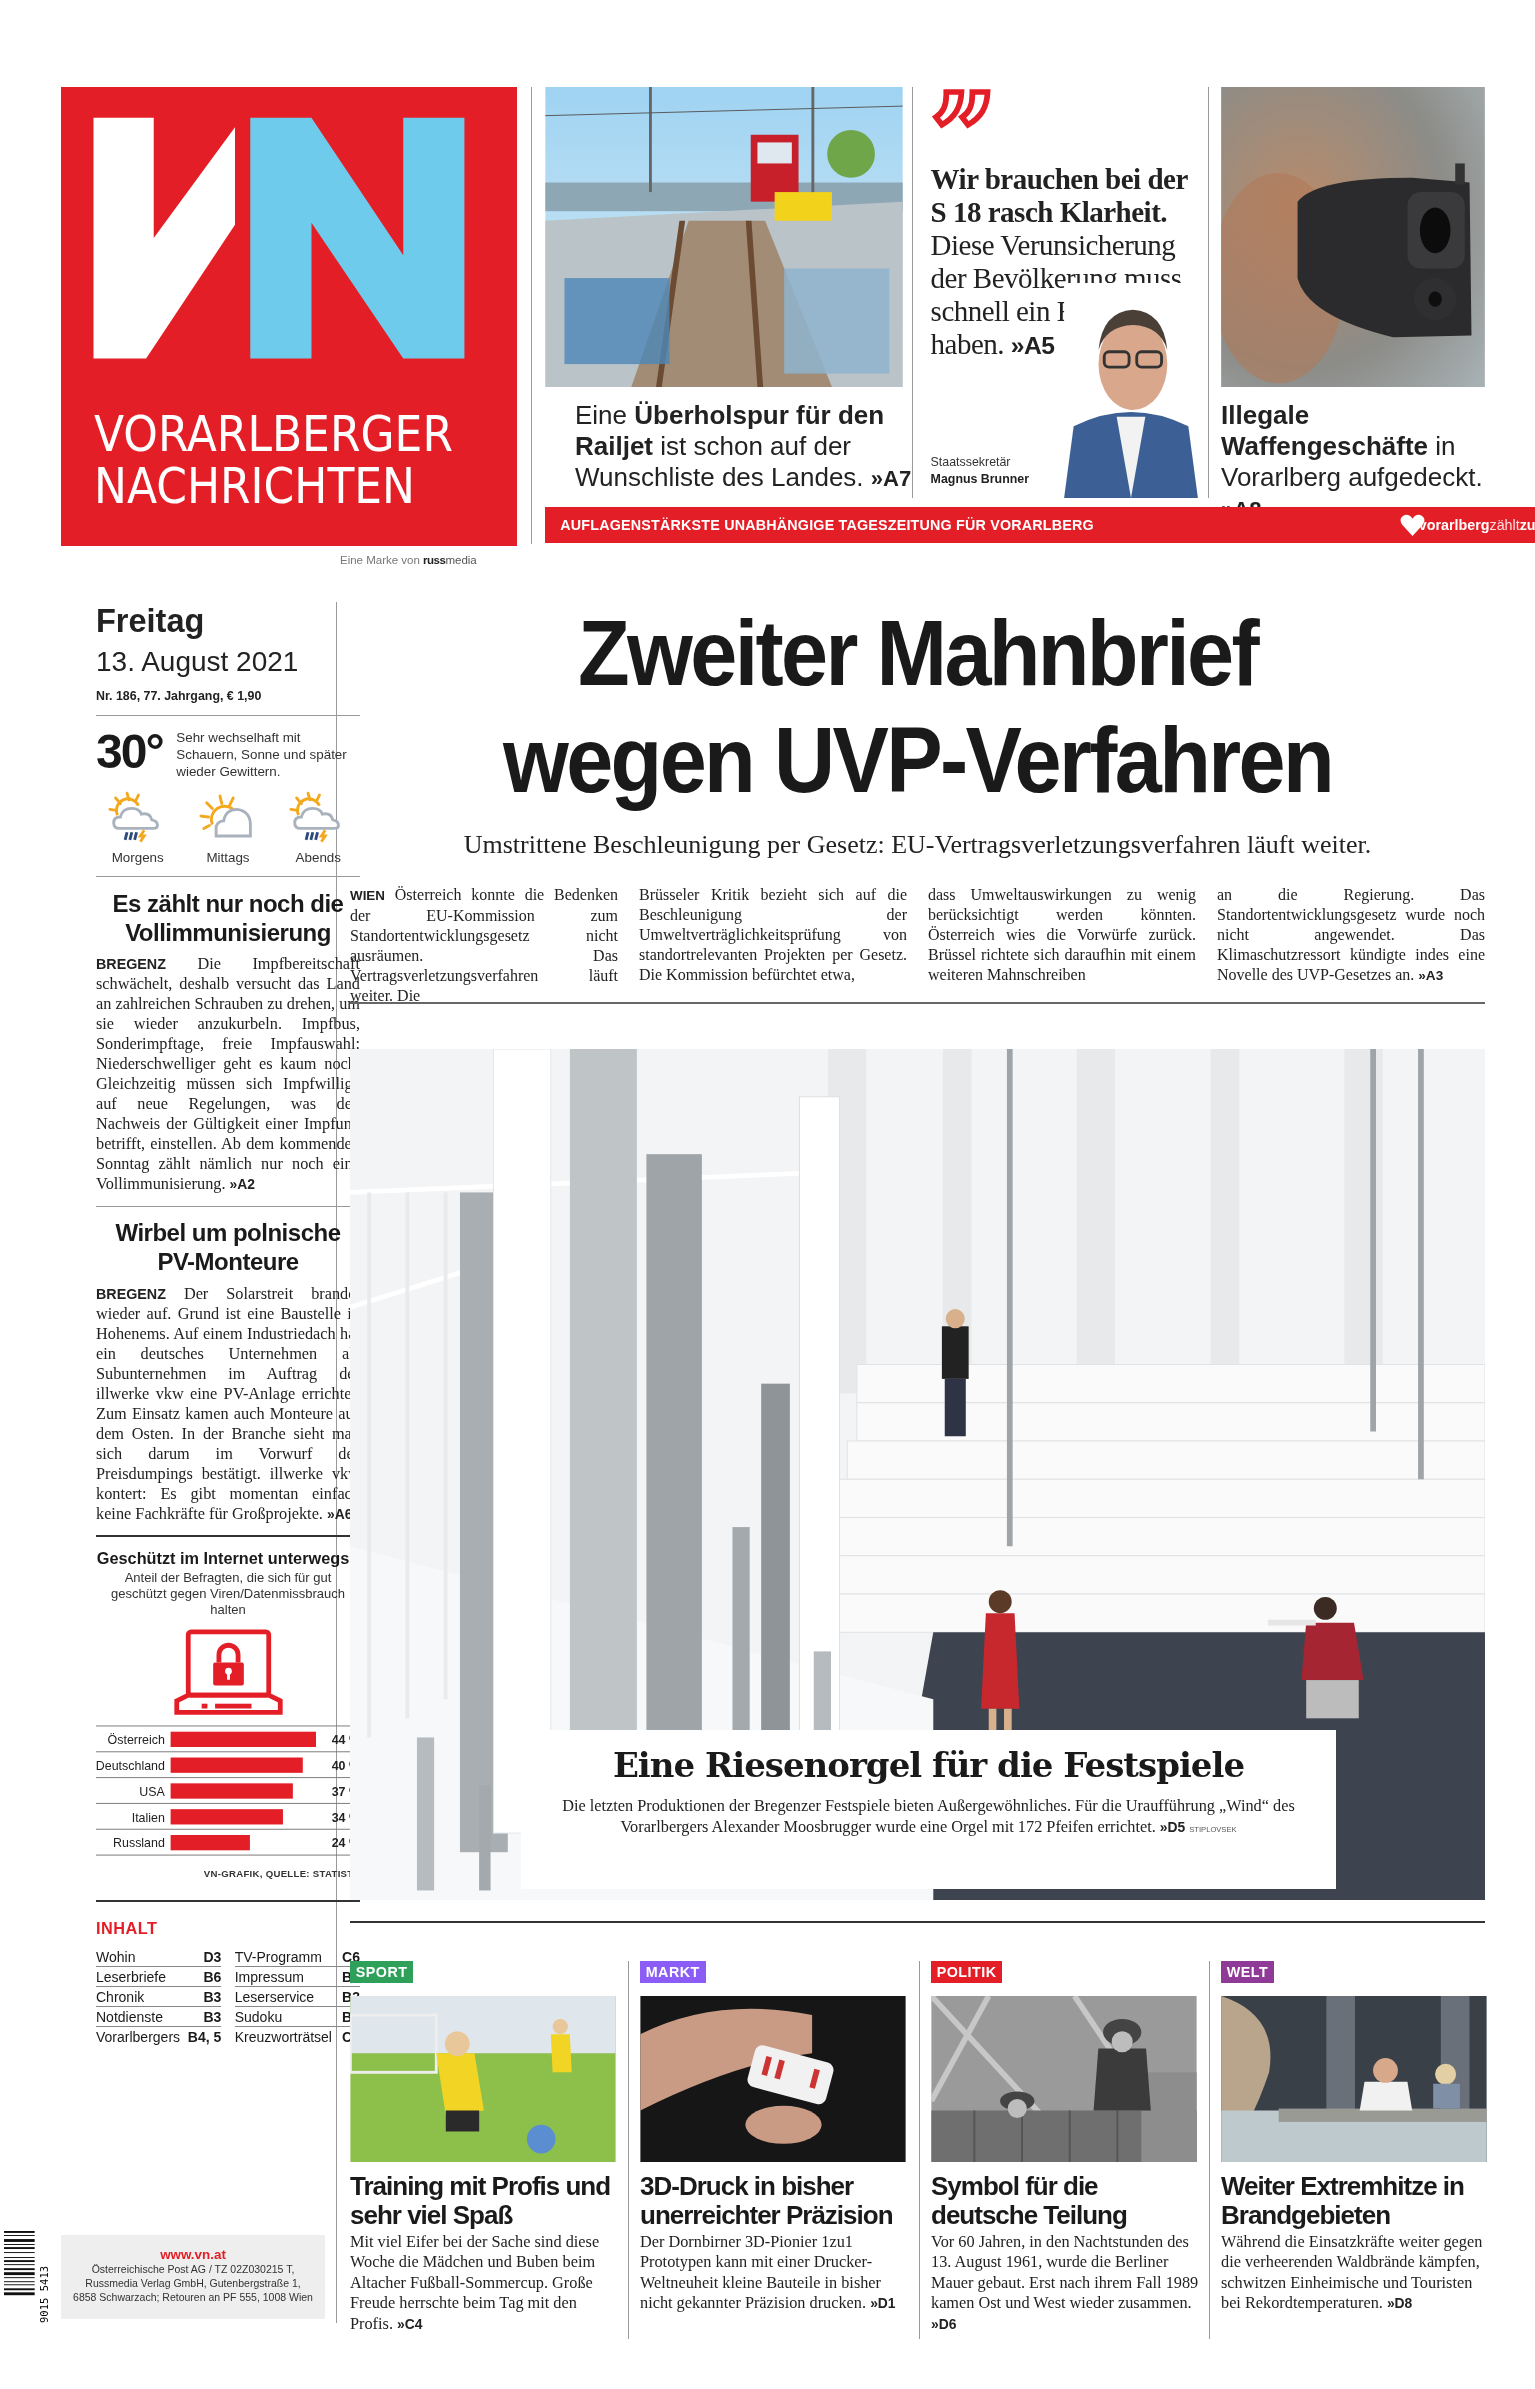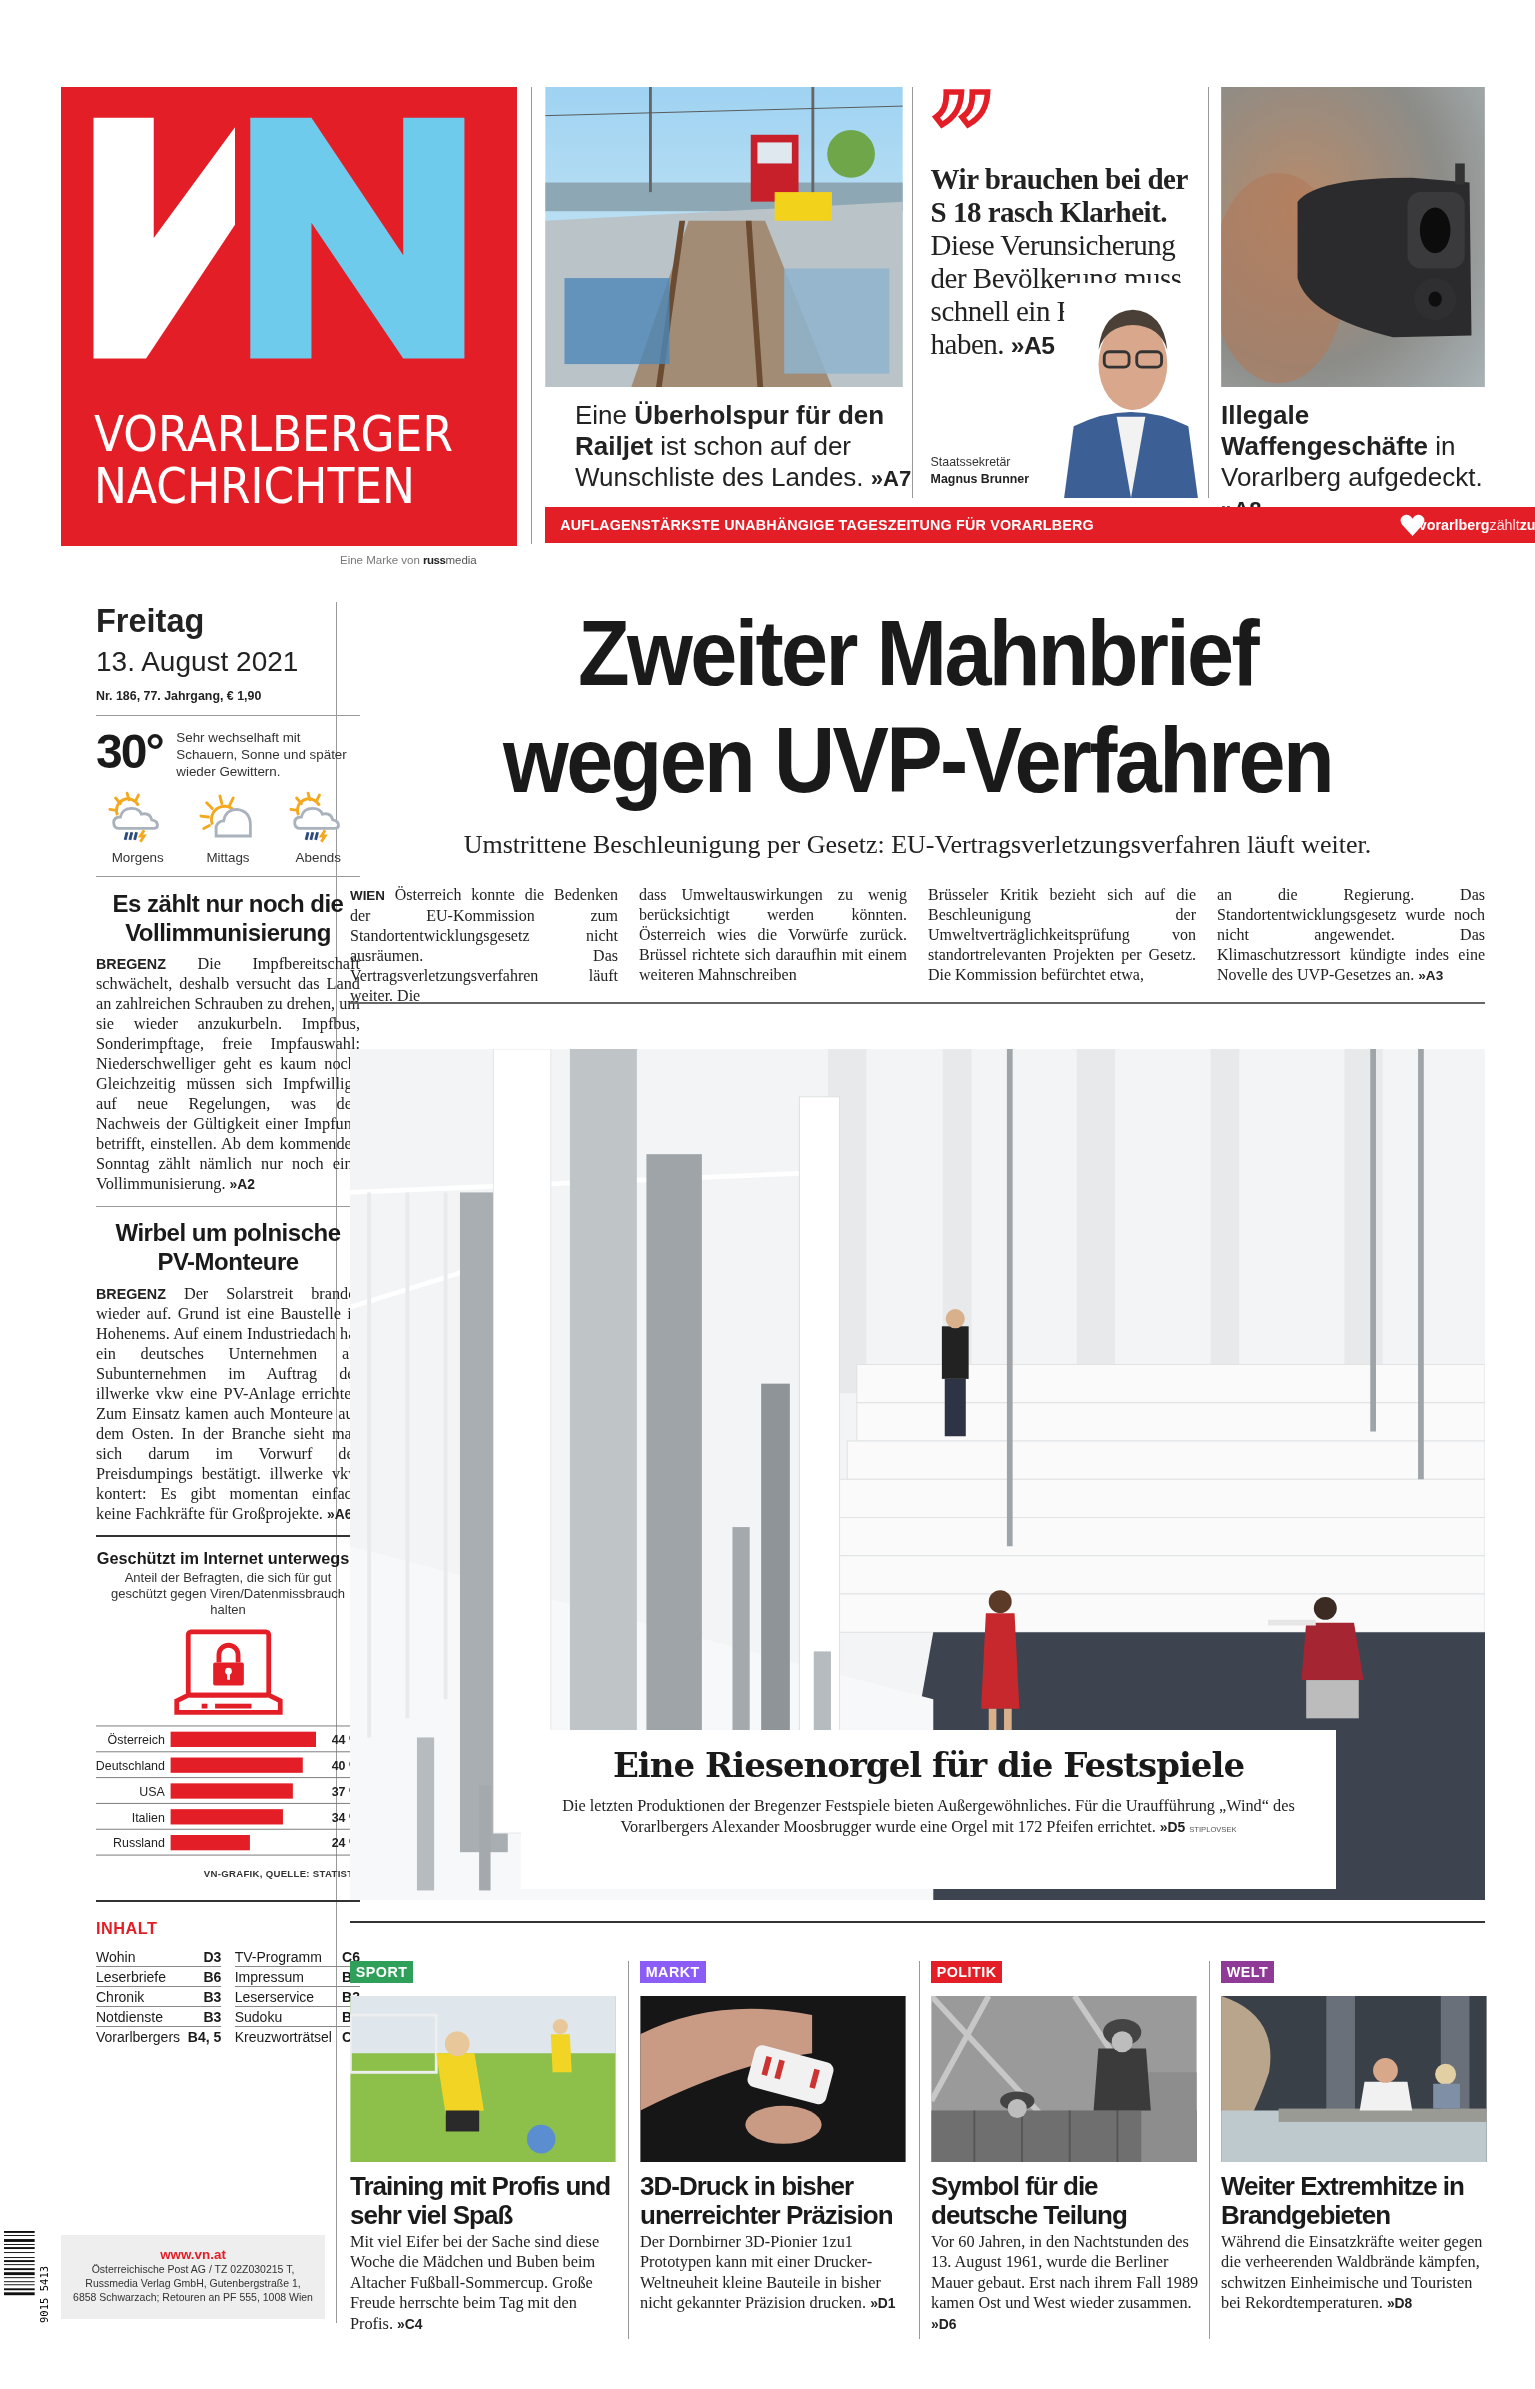--- a/index.html
+++ b/index.html
@@ -399,22 +399,22 @@
   <div class="t">6858 Schwarzach; Retouren an PF 555, 1008 Wien</div>
 </div>
 
 <div id="headline" class="abs">
   <div>Zweiter Mahnbrief</div>
   <div>wegen UVP-Verfahren</div>
 </div>
 <div id="subhead" class="abs">Umstrittene Beschleunigung per Gesetz: EU-Vertragsverletzungsverfahren läuft weiter.</div>
 <div id="lead" class="abs">
   <div class="col"><span class="loc">WIEN</span><span> Österreich konnte die Bedenken der EU-Kommission zum Standortentwicklungsgesetz nicht ausräumen. Das Vertragsverletzungsverfahren läuft weiter. Die</span></div>
+  <div class="col">Brüsseler Kritik bezieht sich auf die Beschleunigung der Umweltverträglichkeitsprüfung von standortrelevanten Projekten per Gesetz. Die Kommission befürchtet etwa,</div>
   <div class="col">dass Umweltauswirkungen zu wenig berücksichtigt werden könnten. Österreich wies die Vorwürfe zurück. Brüssel richtete sich daraufhin mit einem weiteren Mahnschreiben</div>
-  <div class="col">Brüsseler Kritik bezieht sich auf die Beschleunigung der Umweltverträglichkeitsprüfung von standortrelevanten Projekten per Gesetz. Die Kommission befürchtet etwa,</div>
   <div class="col"><span>an die Regierung. Das Standortentwicklungsgesetz wurde noch nicht angewendet. Das Klimaschutzressort kündigte indes eine Novelle des UVP-Gesetzes an.</span> <span class="ref">»A3</span></div>
 </div>
 <div id="lead-rule" class="abs"></div>
 
 <div id="bigphoto" class="abs">
   <svg width="1135" height="851" viewBox="0 0 1187 890">
     <rect width="1187" height="890" fill="#f3f4f5"></rect>
 
     <g fill="#e7e9eb">
       <rect x="500" y="0" width="40" height="360"></rect>

